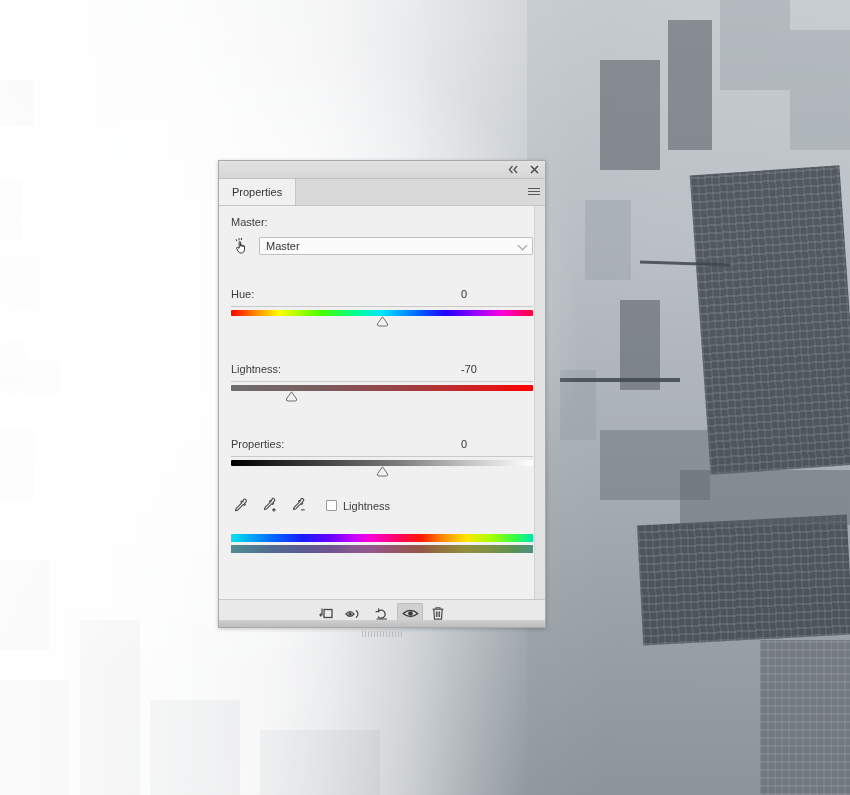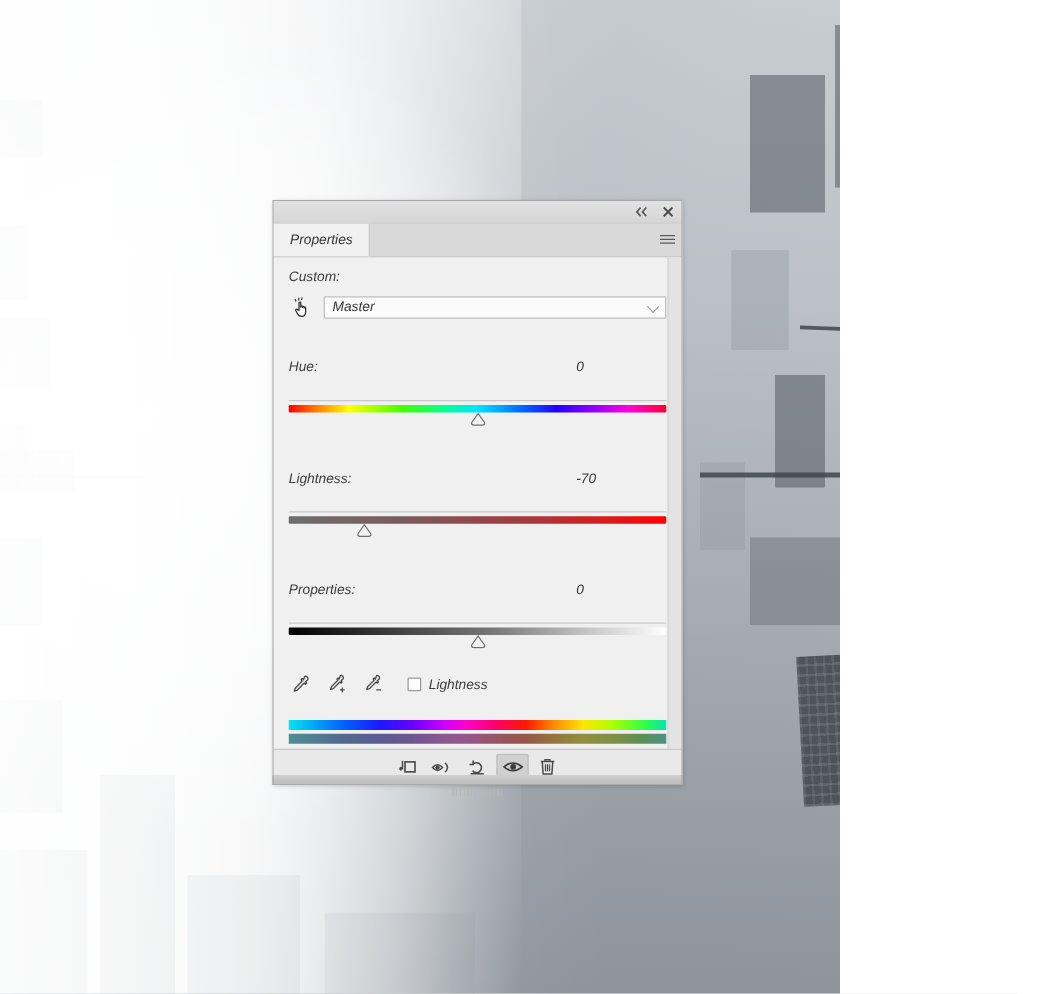--- a/index.html
+++ b/index.html
@@ -6,25 +6,24 @@
     margin: 0;
     padding: 0;
     width: 850px;
     height: 795px;
     overflow: hidden;
     font-family: "Liberation Sans", sans-serif;
   }
 
   #stage {
     position: relative;
-    width: 672px;
+    width: 850px;
     height: 795px;
     background: #d8dadb;
     overflow: hidden;
-    font-style: italic;
   }
 
   
   #photo {
     position: absolute;
     inset: 0;
     background:
       linear-gradient(100deg,
         rgba(255,255,255,0.96) 0%,
         rgba(252,252,253,0.92) 14%,
@@ -223,21 +222,21 @@
     display: flex; align-items: center; justify-content: center;
     cursor: pointer;
     position: relative;
   }
 
   
   .slider-block { margin-top: 9px; }
   .slider-head {
     display: flex; align-items: baseline; justify-content: space-between;
     border-bottom: 1px solid #c9c9c9;
-    padding-bottom: 20px;
+    padding-bottom: 6px;
     margin-top: 32px;
   }
   .slider-label { font-size: 11px; color: #3c3c3c; }
   .slider-value {
     font-size: 11px; color: #333;
     min-width: 40px;
     text-align: left;
     margin-right: 32px;
     cursor: text;
   }
@@ -428,21 +427,21 @@
             <i></i>
         </span>
       </div>
     </div>
 
 
     <div class="body">
       <div class="body-inner">
 
         <div class="row">
-          <span class="lbl-preset">Custom:</span>
+          <span class="lbl-preset">Master:</span>
         </div>
 
         <div class="row" style="margin-bottom:4px;justify-content:flex-end;">
           <div class="hand-wrap">
             <svg width="18" height="18" viewBox="0 0 18 18">
               <path d="M6 3.4 L6 1.2 M8.2 3 L8.6 1 M3.9 4.1 L3 2.3" stroke="#333" stroke-width="1" fill="none"></path>
               <path d="M6.2 11.2 L6.2 5.2 C6.2 4.4 7.6 4.4 7.6 5.2 L7.6 9.2
                        L7.6 8.3 C7.6 7.6 9 7.6 9 8.3 L9 9.4
                        L9 8.7 C9 8.05 10.3 8.05 10.3 8.7 L10.3 9.7
                        L10.3 9.2 C10.3 8.6 11.5 8.6 11.5 9.2 L11.5 12.3

